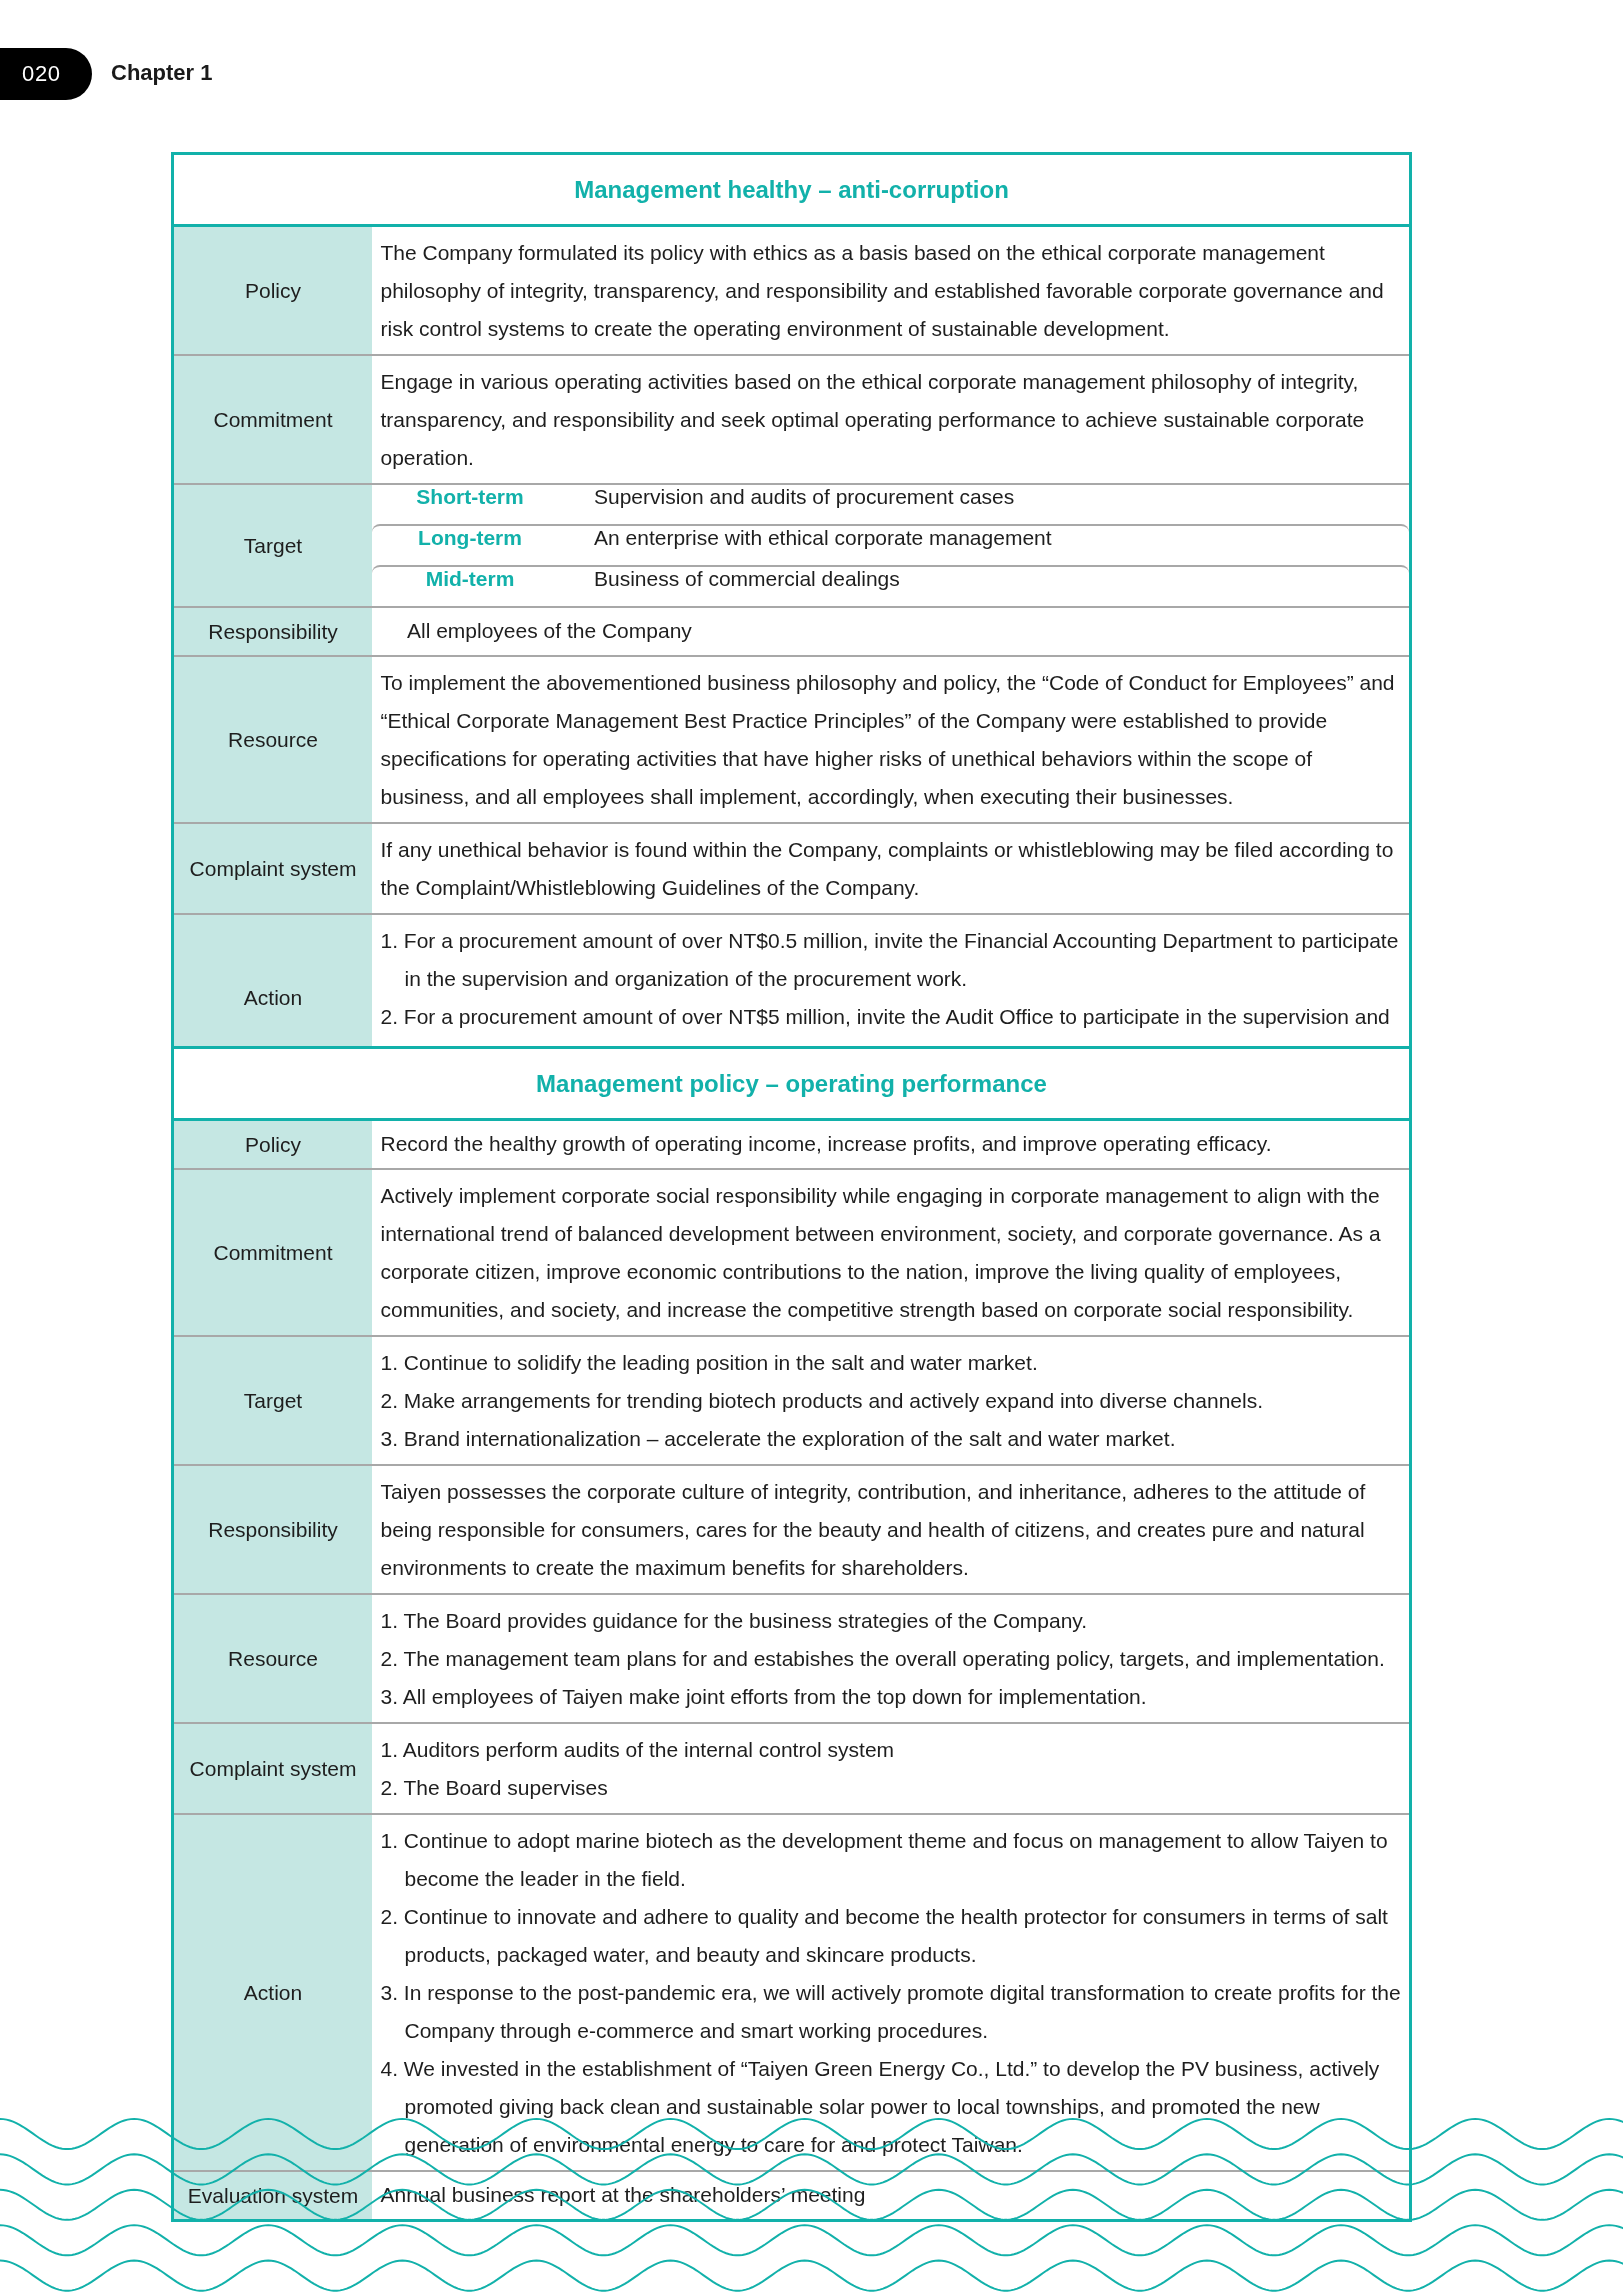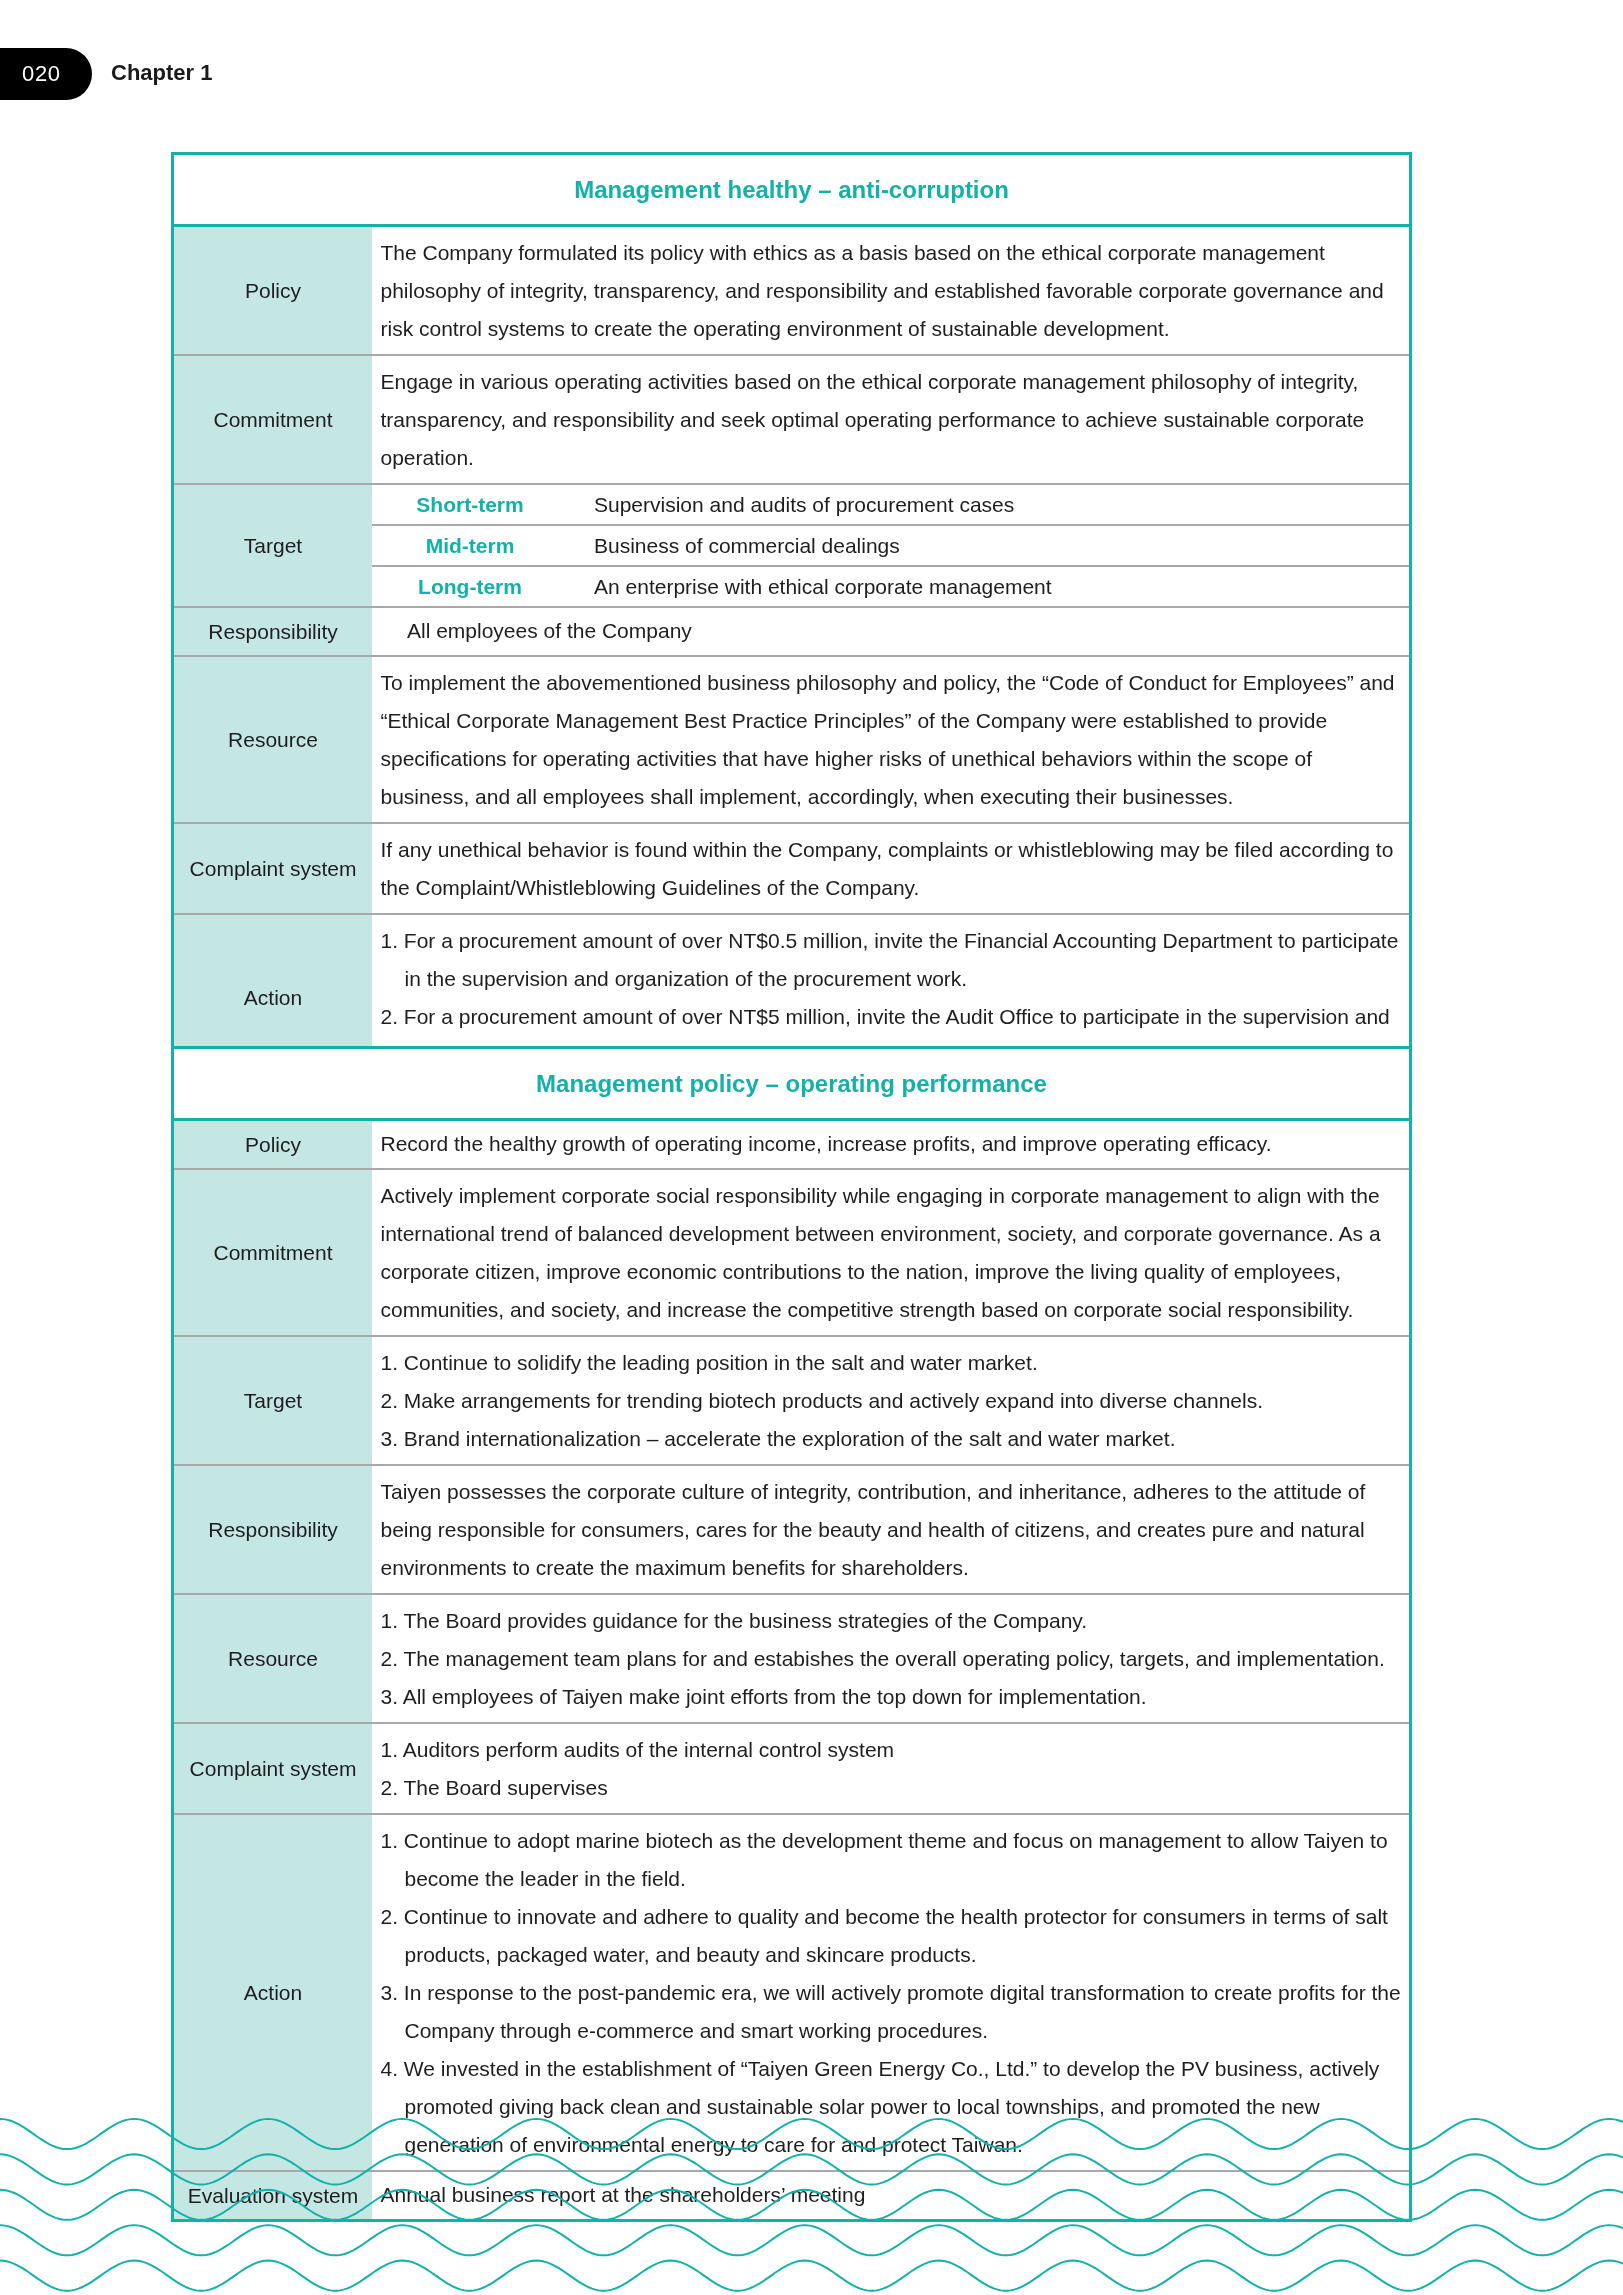--- a/index.html
+++ b/index.html
@@ -30,21 +30,21 @@
   .row.first { border-top:none; }
   .label {
     width:198px; flex:none; background:#c5e7e3; display:flex; align-items:center; justify-content:center;
     font-size:21px; text-align:center;
   }
   .content {
     flex:1; padding:6.5px 6.5px 6.5px 8.5px; font-size:21px; line-height:38px;
   }
   .content p { margin:0; }
   .ol-item { padding-left:24px; text-indent:-24px; }
-  .sub-row { display:flex; border-top:2.6px solid #a8a8a8; height:39px; align-items:center; font-size:21px; }
+  .sub-row { display:flex; border-top:2.6px solid #a8a8a8; height:39px; font-size:21px;border-radius:8px; }
   .sub-row.first { border-top:none; }
   .sub-term { width:196px; text-align:center; color:#12b1aa; font-weight:bold; }
   .sub-desc { padding-left:26px; }
   .waves { position:absolute; left:0; top:2094px; width:1623px; height:202px; }
 </style>
 </head>
 <body>
 
 <div class="page-tab">020</div>
 <div class="chapter">Chapter 1</div>
@@ -67,26 +67,26 @@
   </div>
 
   <div class="row">
     <div class="label">Target</div>
     <div style="flex:1;">
       <div class="sub-row first">
         <span class="sub-term">Short-term</span>
         <span class="sub-desc">Supervision and audits of procurement cases</span>
       </div>
       <div class="sub-row">
+        <span class="sub-term">Long-term</span>
+        <span class="sub-desc">An enterprise with ethical corporate management</span>
+      </div>
+      <div class="sub-row">
         <span class="sub-term">Mid-term</span>
         <span class="sub-desc">Business of commercial dealings</span>
-      </div>
-      <div class="sub-row">
-        <span class="sub-term">Long-term</span>
-        <span class="sub-desc">An enterprise with ethical corporate management</span>
       </div>
     </div>
   </div>
 
   <div class="row">
     <div class="label">Responsibility</div>
     <div class="content" style="padding-top:3.9px;padding-bottom:5.2px;padding-left:35px;">
         <p>All employees of the Company</p>
       </div>
   </div>

